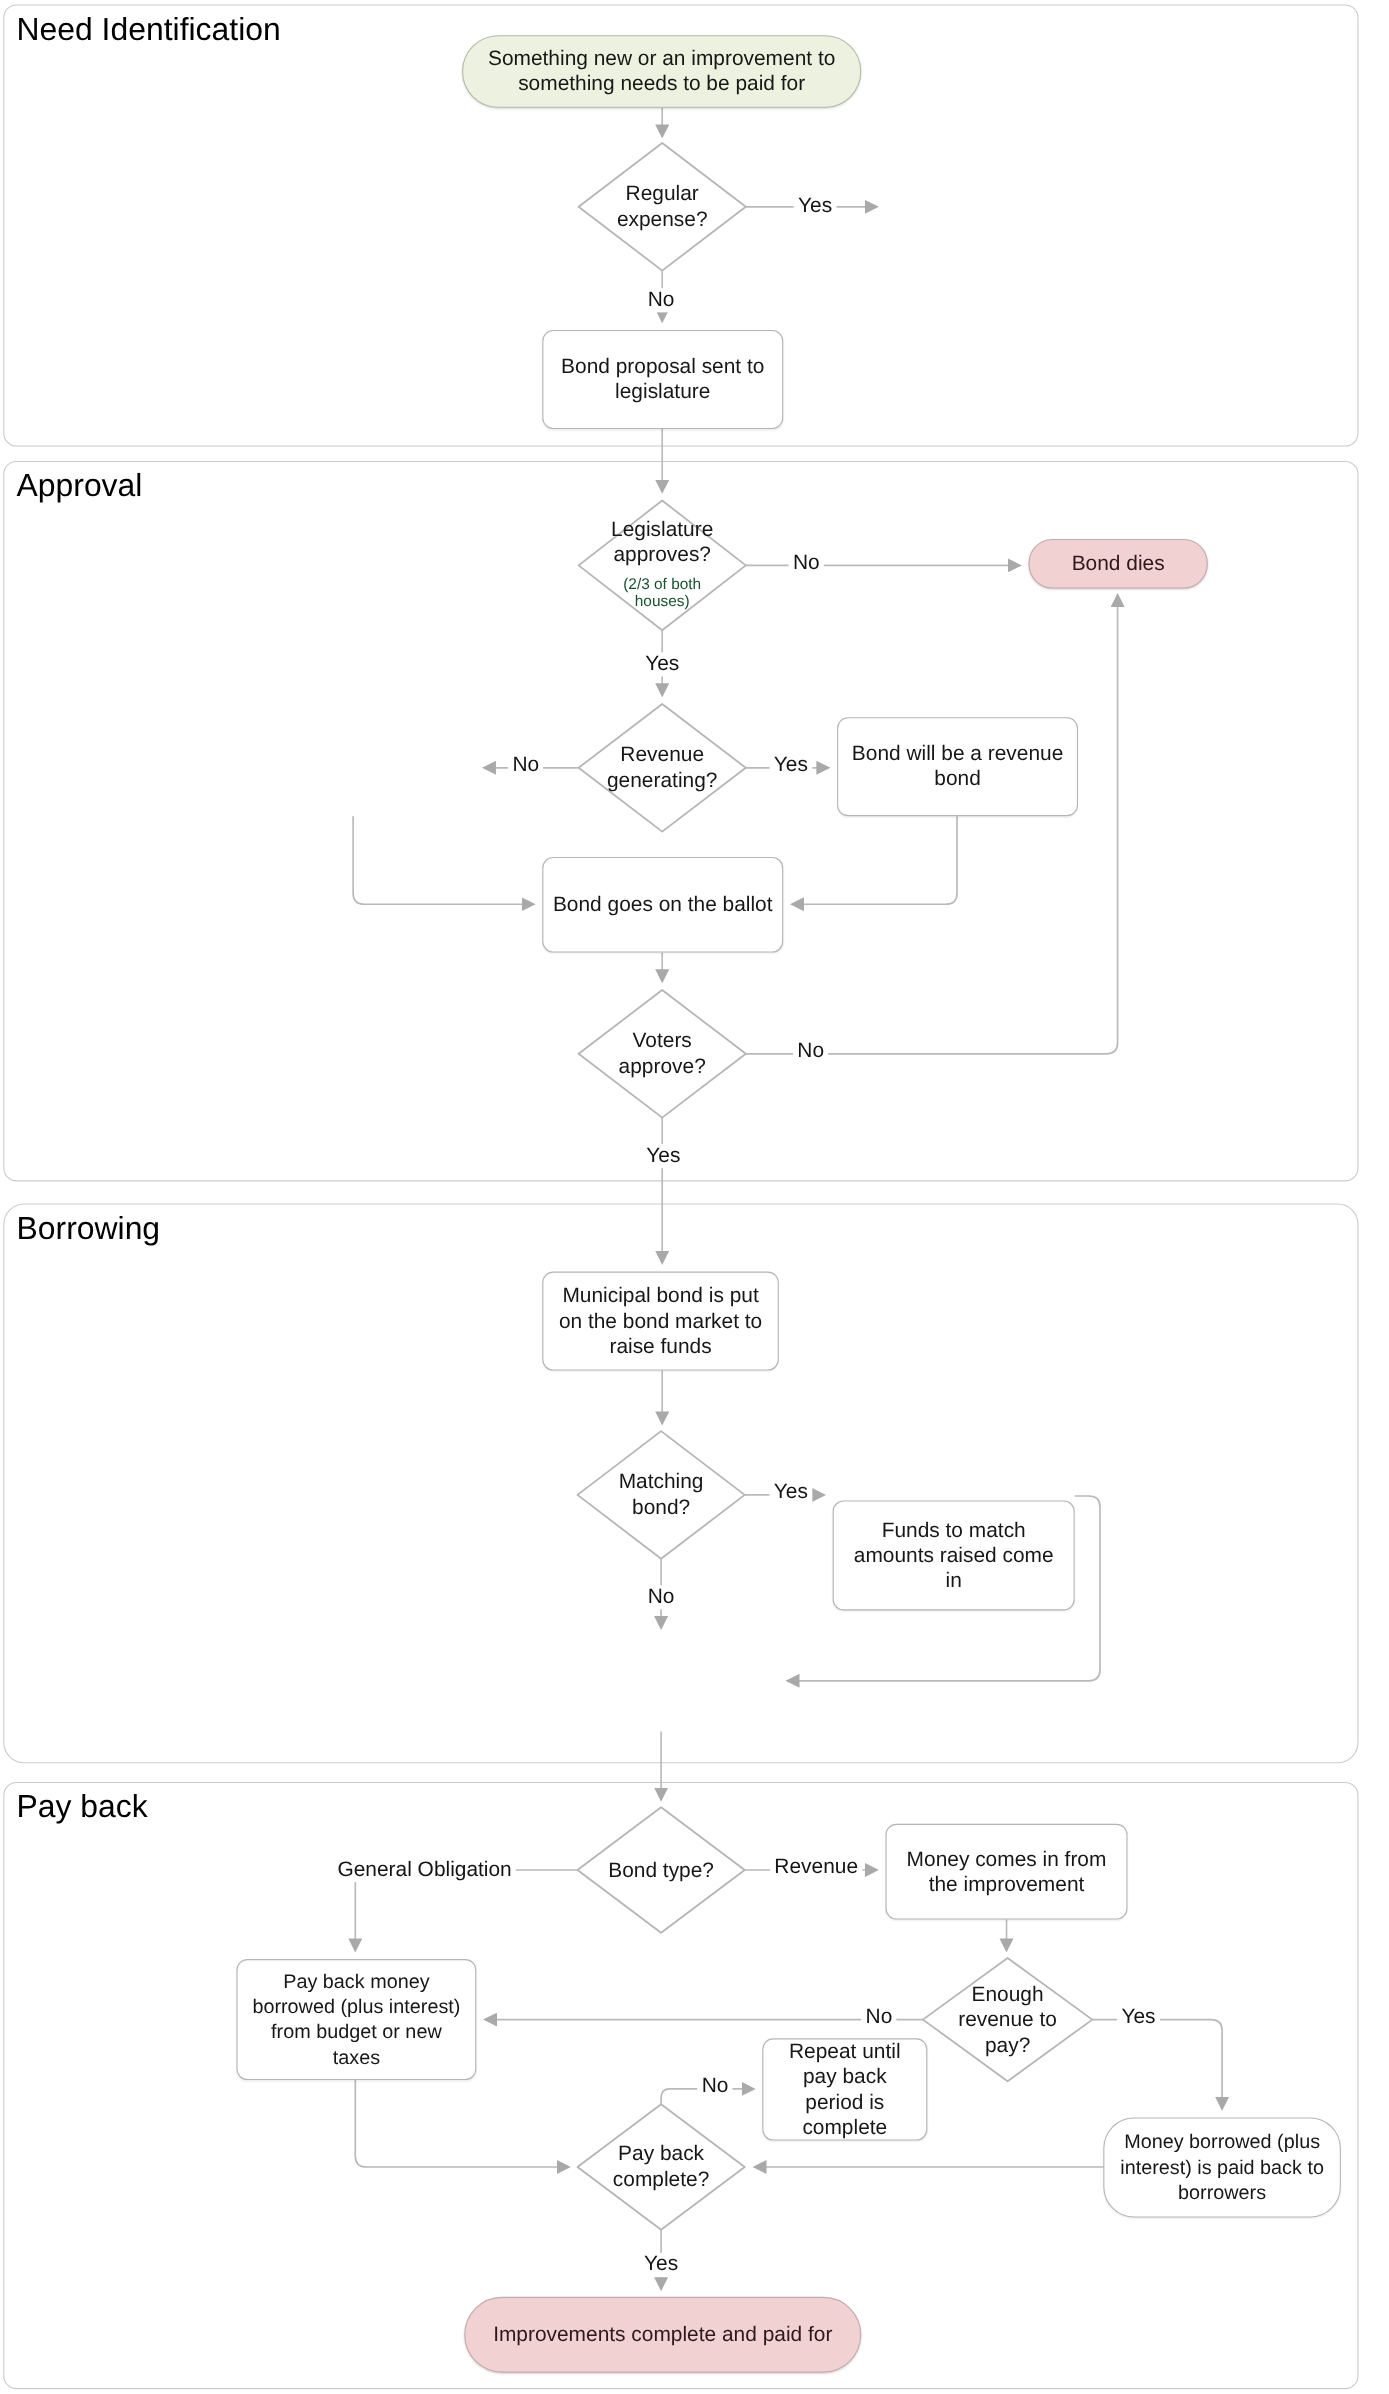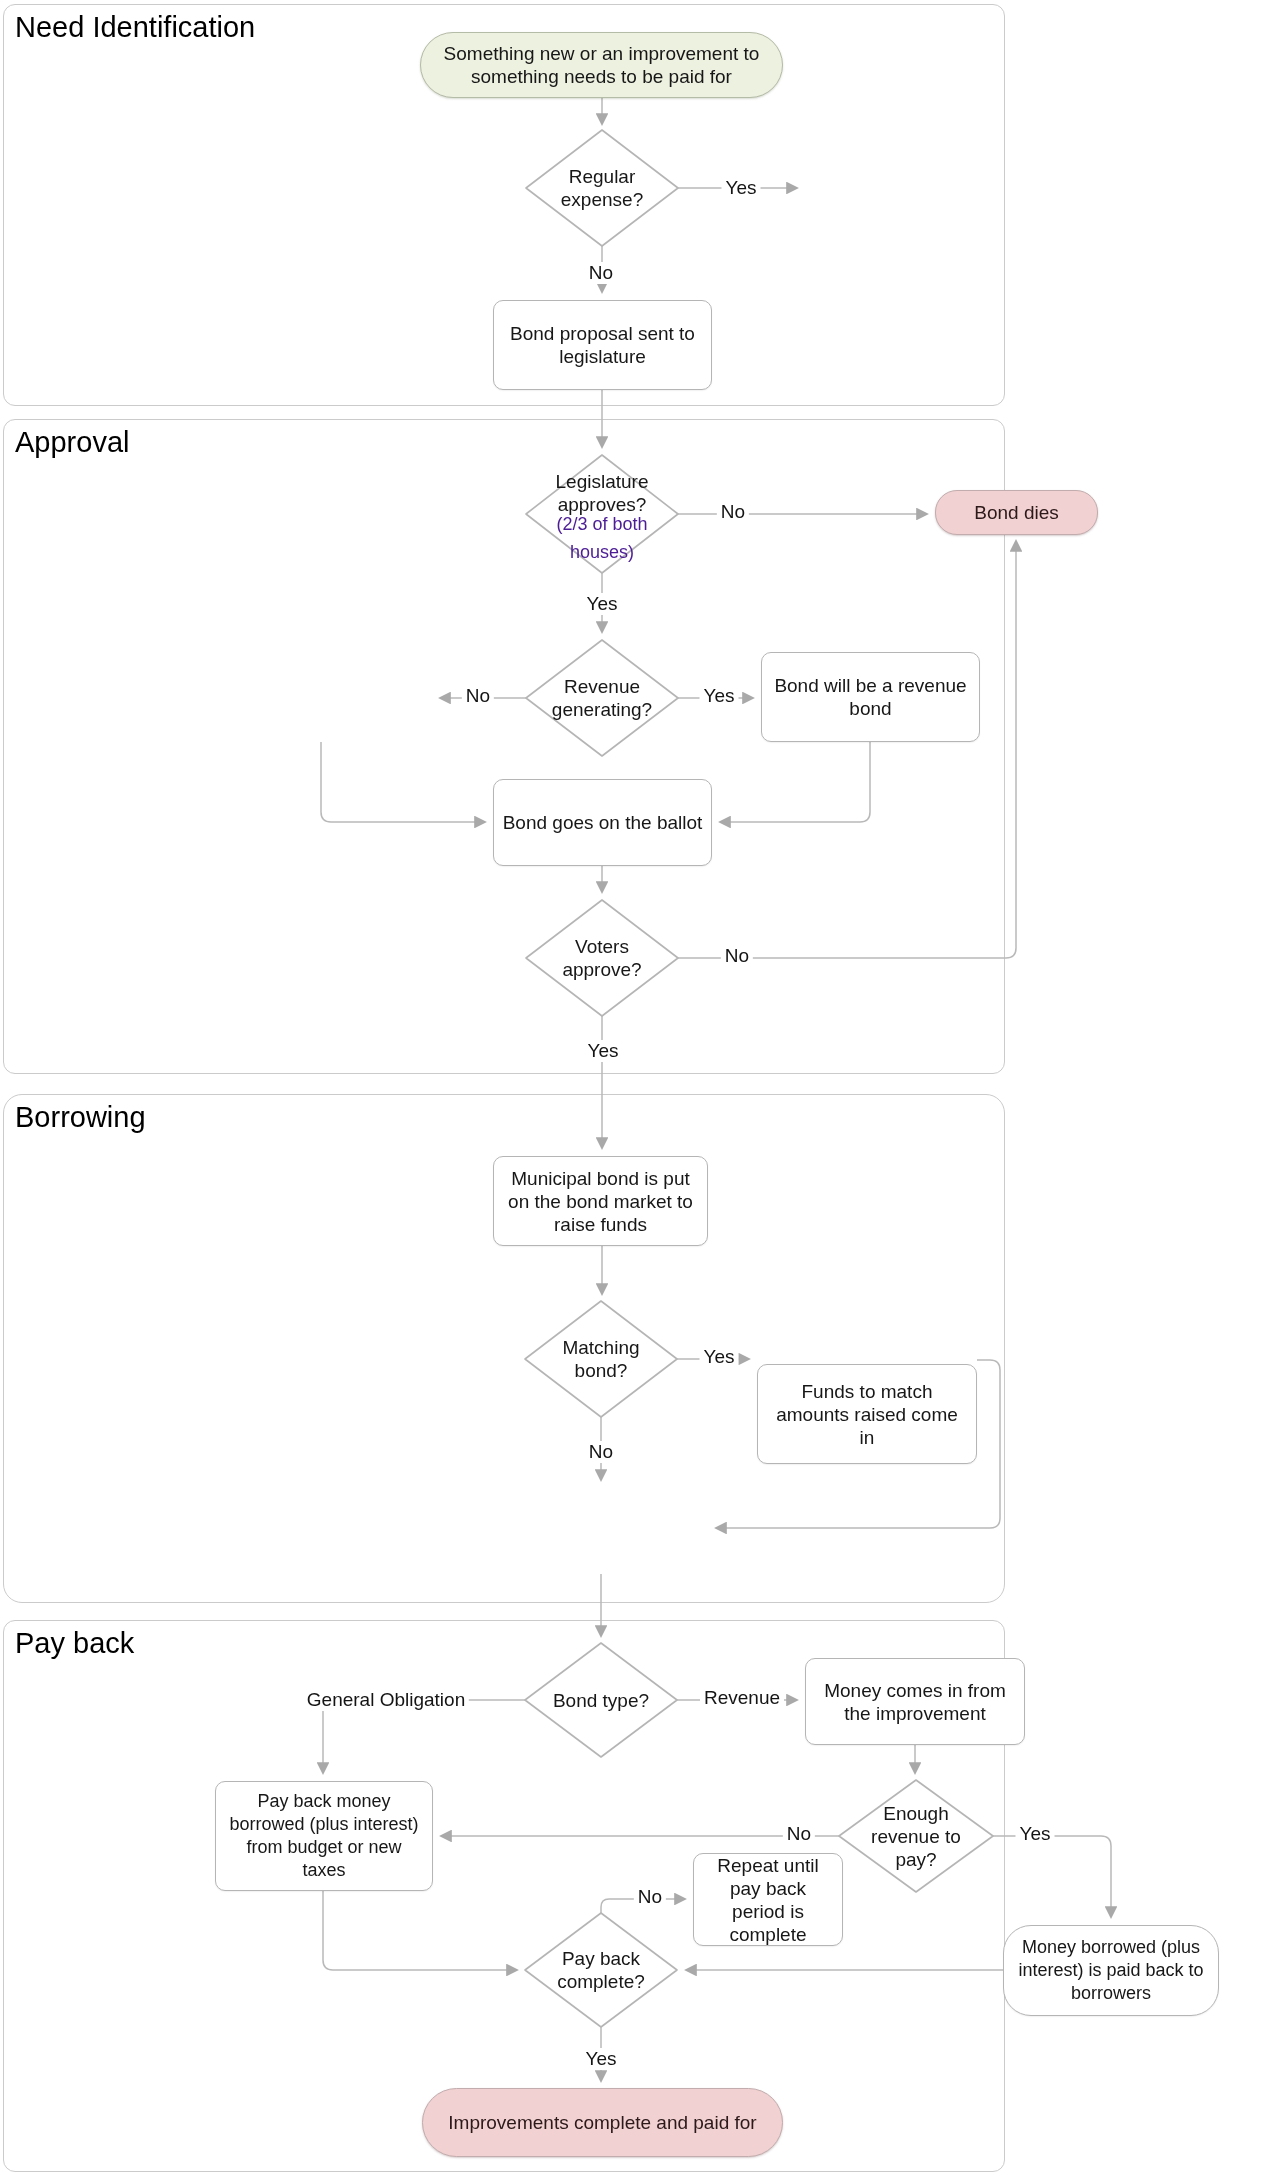--- a/index.html
+++ b/index.html
@@ -1,21 +1,21 @@
 <!DOCTYPE html>
 <html><head>
 <meta charset="utf-8">
 <style>
   html,body{margin:0;padding:0;background:#fff;}
   #canvas{
     position:relative;width:1263px;height:2176px;background:#fff;
     font-family:"Liberation Sans",sans-serif;color:#171717;overflow:hidden;
   }
   .section{
-    position:absolute;left:3px;width:1002px;border:1.5px solid #cbcbcb;
+    position:absolute;left:3px;width:1232px;border:1.5px solid #cbcbcb;
     border-radius:12px;background:#fff;box-sizing:border-box;z-index:0;
   }
   .section-title{
     position:absolute;left:11px;top:6px;font-size:29px;color:#000;letter-spacing:0;
     white-space:nowrap;
   }
   svg.wires{position:absolute;left:0;top:0;z-index:1;}
   .node{
     position:absolute;box-sizing:border-box;background:#fff;border:1.4px solid #b5b5b5;
     border-radius:10px;display:flex;align-items:center;justify-content:center;
@@ -26,21 +26,21 @@
     box-shadow:0 1px 2px rgba(100,110,80,.25);}
   .pill-pink{background:#f2d1d2;border-color:#c2acad;color:#2c191a;
     box-shadow:0 1px 2px rgba(120,90,90,.3);}
   .r-full{border-radius:35px;}
   .r-cap{border-radius:22px;}
   .dtext{
     position:absolute;display:flex;flex-direction:column;align-items:center;
     justify-content:center;text-align:center;font-size:19px;line-height:23px;
     white-space:pre-line;z-index:3;pointer-events:none;
   }
-  .dsub{font-size:18px;line-height:28px;margin-top:1px;color:#4c1d95;}
+  .dsub{font-size:14px;line-height:16px;margin-top:1px;color:#14532d;}
   .elabel{
     position:absolute;transform:translate(-50%,-50%);background:#fff;
     padding:0 4px;font-size:19px;z-index:3;white-space:nowrap;color:#141414;
   }
 </style>
 </head>
 <body>
 
 <div id="canvas">
 

